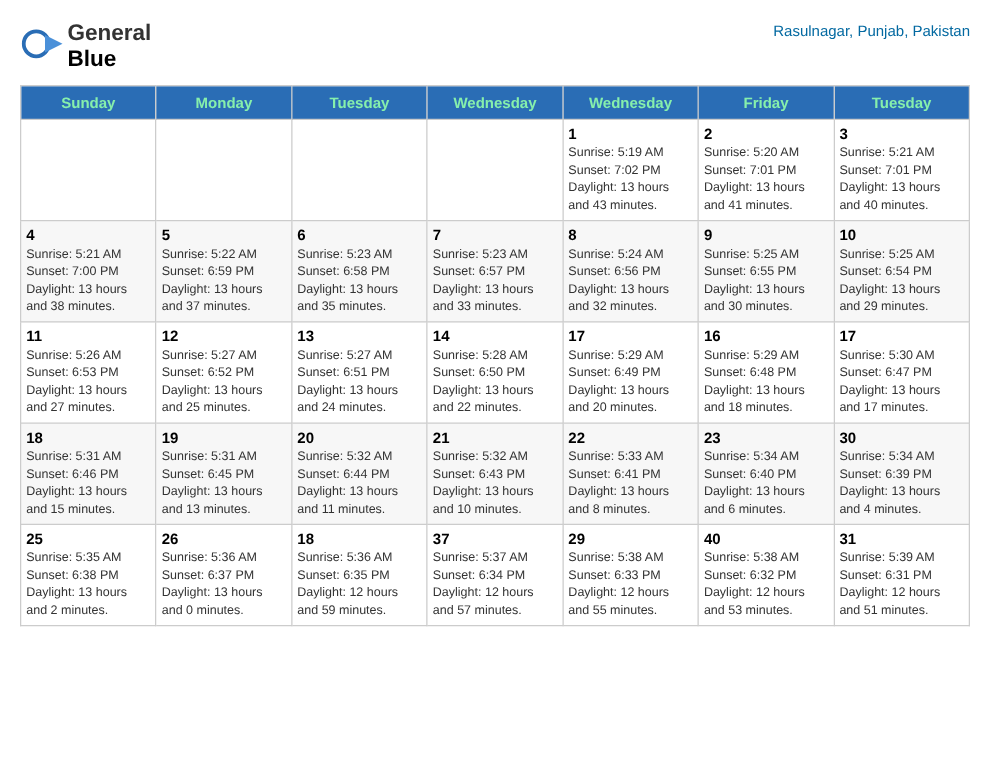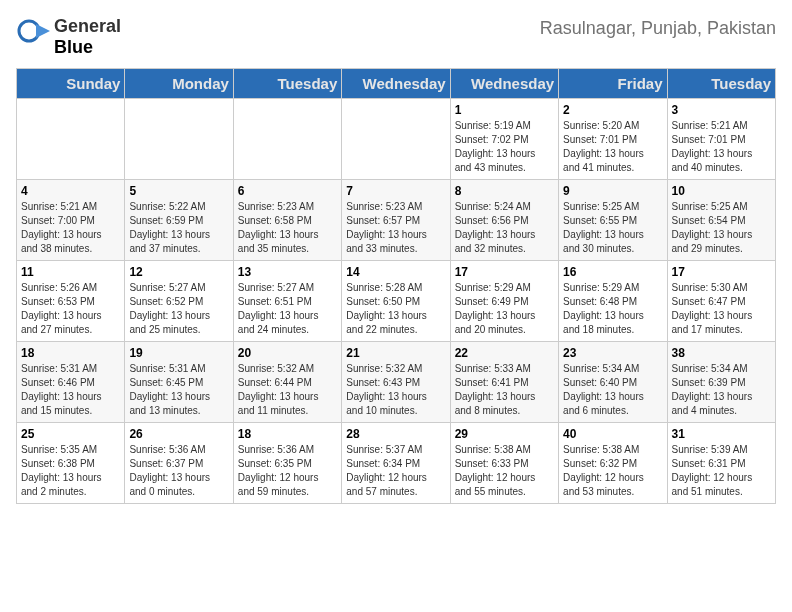--- a/index.html
+++ b/index.html
@@ -23,35 +23,35 @@
     }
     .title-area {
       text-align: right;
     }
     .month-title {
       font-size: 38px;
       font-weight: bold;
       color: #333;
     }
     .location {
-      font-size: 18px;
-      color: #737373;
+      font-size: 12px;
+      color: #0369a1;
       margin-top: 2px;
     }
     .calendar {
       width: 100%;
       border-collapse: collapse;
       font-size: 11px;
     }
     .calendar th {
       background-color: #2a6db5;
-      color: #e5e5e5;
+      color: #86efac;
       padding: 6px 4px;
-      text-align: right;
-      font-size: 15px;
+      text-align: center;
+      font-size: 12px;
       border: 1px solid #ccc;
     }
     .calendar td {
       border: 1px solid #ccc;
       padding: 4px 4px;
       vertical-align: top;
       width: calc(100% / 7);
       min-height: 70px;
       background: #fff;
     }
@@ -66,20 +66,21 @@
     }
     .day-info {
       font-size: 10px;
       color: #333;
       line-height: 1.4;
     }
     .empty { background: #fff !important; }
     
     .logo-wrap {
       display: flex;
+      align-items: center;
     }
     .logo-name {
       font-size: 18px;
       font-weight: bold;
       color: #333;
     }
     .logo-name .blue { color: #000000; }
     .logo-icon {
       display: inline-block;
       position: relative;
@@ -219,39 +220,39 @@
         </td>
         <td>
           <span class="day-num">22</span>
           <div class="day-info">Sunrise: 5:33 AM<br>Sunset: 6:41 PM<br>Daylight: 13 hours<br>and 8 minutes.</div>
         </td>
         <td>
           <span class="day-num">23</span>
           <div class="day-info">Sunrise: 5:34 AM<br>Sunset: 6:40 PM<br>Daylight: 13 hours<br>and 6 minutes.</div>
         </td>
         <td>
-          <span class="day-num">38</span>
+          <span class="day-num">30</span>
           <div class="day-info">Sunrise: 5:34 AM<br>Sunset: 6:39 PM<br>Daylight: 13 hours<br>and 4 minutes.</div>
         </td>
       </tr>
       <tr>
         <td>
           <span class="day-num">25</span>
           <div class="day-info">Sunrise: 5:35 AM<br>Sunset: 6:38 PM<br>Daylight: 13 hours<br>and 2 minutes.</div>
         </td>
         <td>
           <span class="day-num">26</span>
           <div class="day-info">Sunrise: 5:36 AM<br>Sunset: 6:37 PM<br>Daylight: 13 hours<br>and 0 minutes.</div>
         </td>
         <td>
           <span class="day-num">18</span>
           <div class="day-info">Sunrise: 5:36 AM<br>Sunset: 6:35 PM<br>Daylight: 12 hours<br>and 59 minutes.</div>
         </td>
         <td>
-          <span class="day-num">28</span>
+          <span class="day-num">37</span>
           <div class="day-info">Sunrise: 5:37 AM<br>Sunset: 6:34 PM<br>Daylight: 12 hours<br>and 57 minutes.</div>
         </td>
         <td>
           <span class="day-num">29</span>
           <div class="day-info">Sunrise: 5:38 AM<br>Sunset: 6:33 PM<br>Daylight: 12 hours<br>and 55 minutes.</div>
         </td>
         <td>
           <span class="day-num">40</span>
           <div class="day-info">Sunrise: 5:38 AM<br>Sunset: 6:32 PM<br>Daylight: 12 hours<br>and 53 minutes.</div>
         </td>

